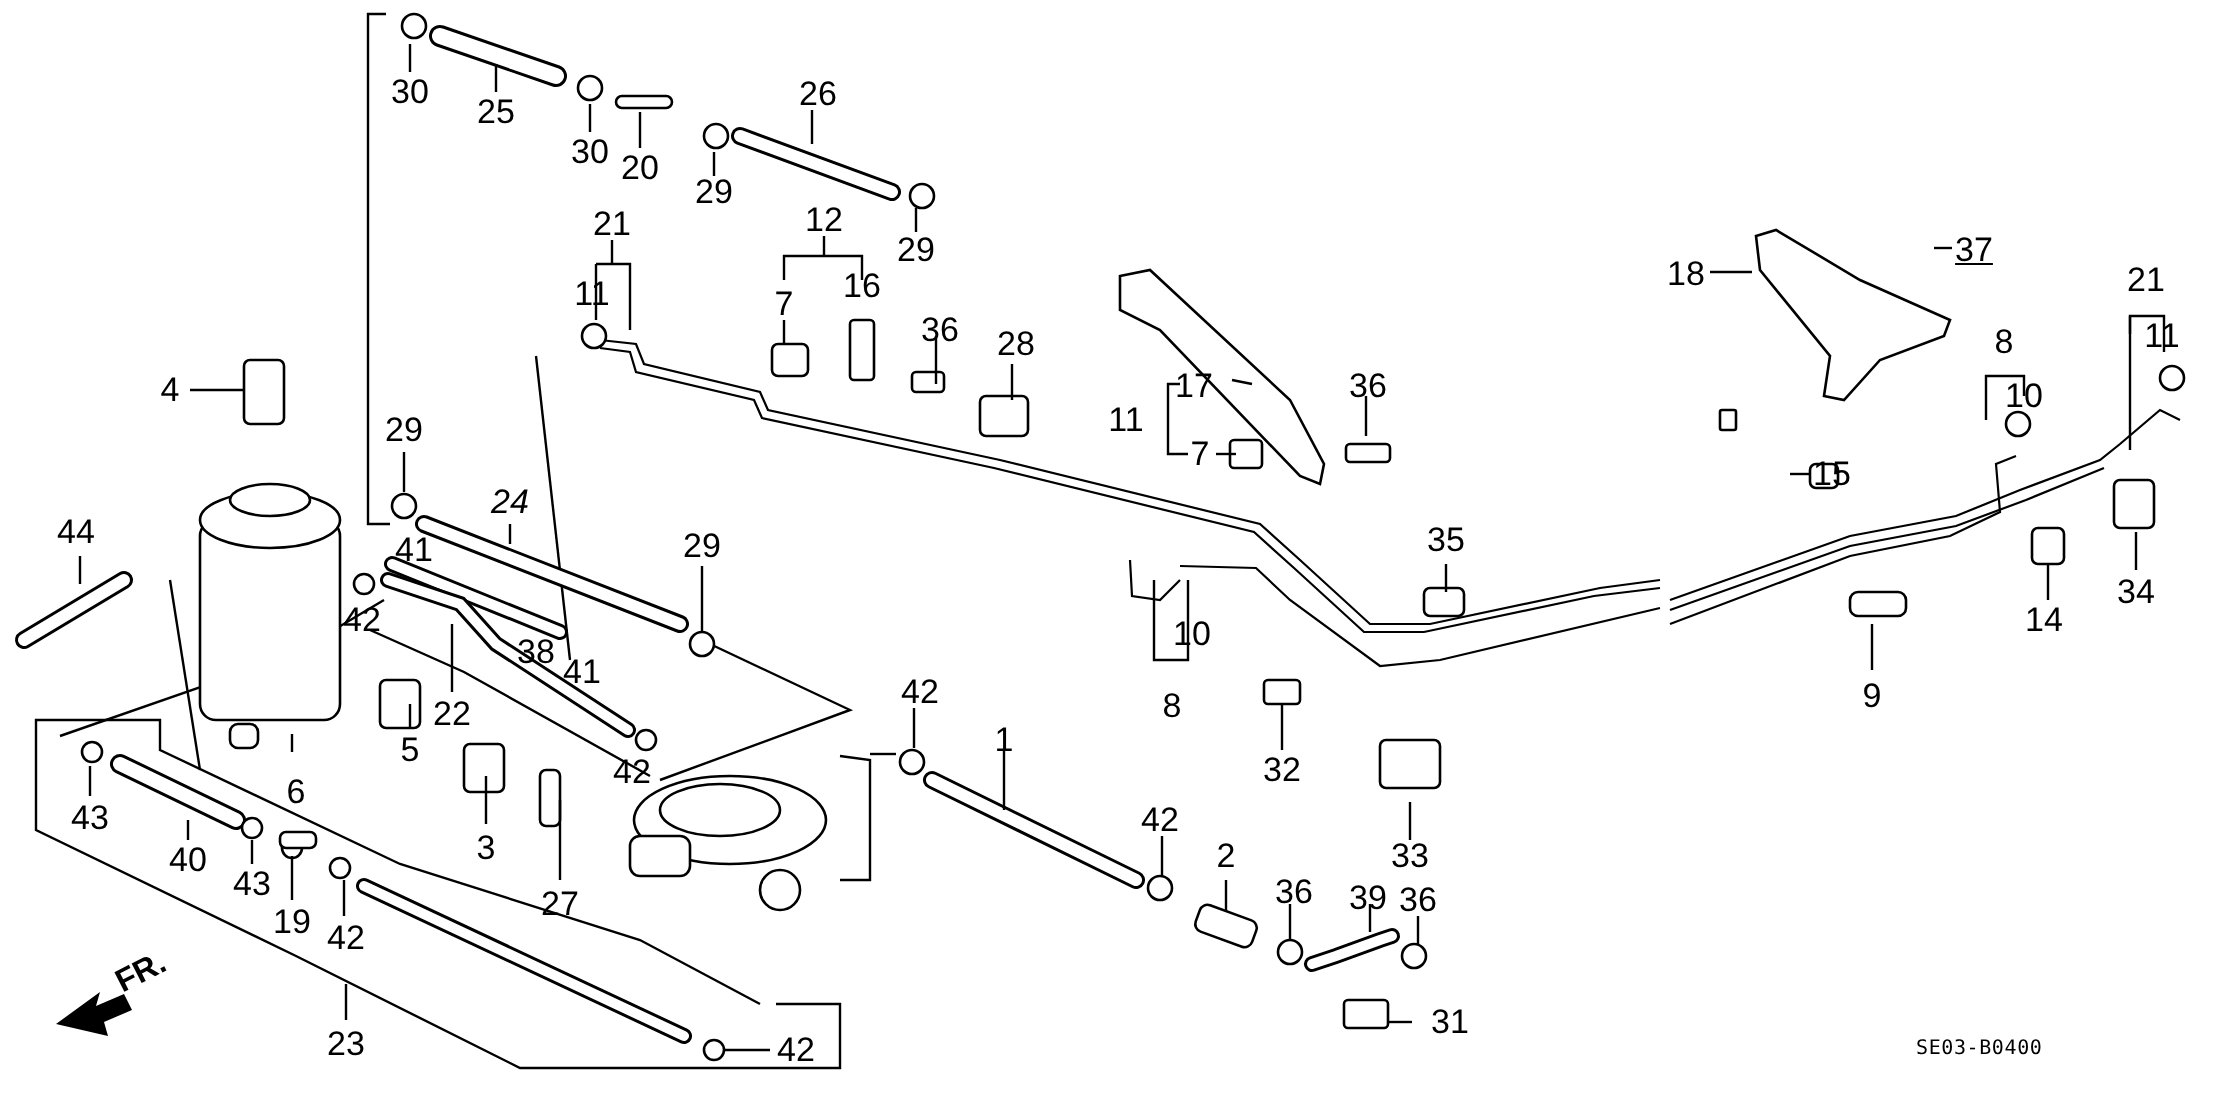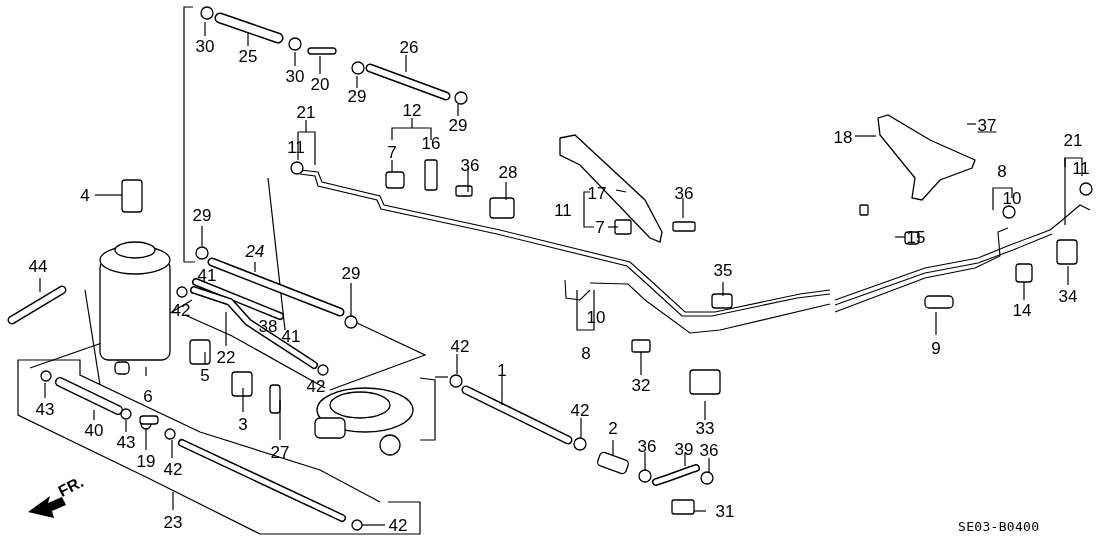--- a/index.html
+++ b/index.html
@@ -1,19 +1,19 @@
 <!DOCTYPE html>
 <html><head>
 <meta charset="utf-8">
 <style>
   html, body { margin:0; padding:0; background:#ffffff; }
   body { width:1108px; height:553px; position:relative; overflow:hidden; font-family:"Liberation Sans", sans-serif; color:#000; }
   #diagram { position:absolute; left:0; top:0; width:1108px; height:553px; }
   .callout { position:absolute; font-size:17px; line-height:17px; font-family:"Liberation Sans", sans-serif; color:#000; white-space:nowrap; transform:translate(-50%,-50%); }
-  .code { position:absolute; left:958px; top:519px; font-size:13px; font-family:"DejaVu Sans Mono", monospace; letter-spacing:0.3px; }
+  .code { position:absolute; left:958px; top:519px; font-size:10px; font-family:"DejaVu Sans Mono", monospace; letter-spacing:0.3px; }
   .fr { position:absolute; left:58px; top:478px; font-size:16px; font-weight:bold; transform:rotate(-27deg); font-family:"Liberation Sans", sans-serif; }
   svg .ln { stroke:#000; stroke-width:1.2; fill:none; }
   svg .pt { stroke:#000; stroke-width:1.3; fill:#fff; }
   svg .pipe { stroke:#000; stroke-width:1.1; fill:none; }
 </style>
 </head>
 <body>
 
 <div id="diagram">
   <svg width="1108" height="553" viewBox="0 0 1108 553">

